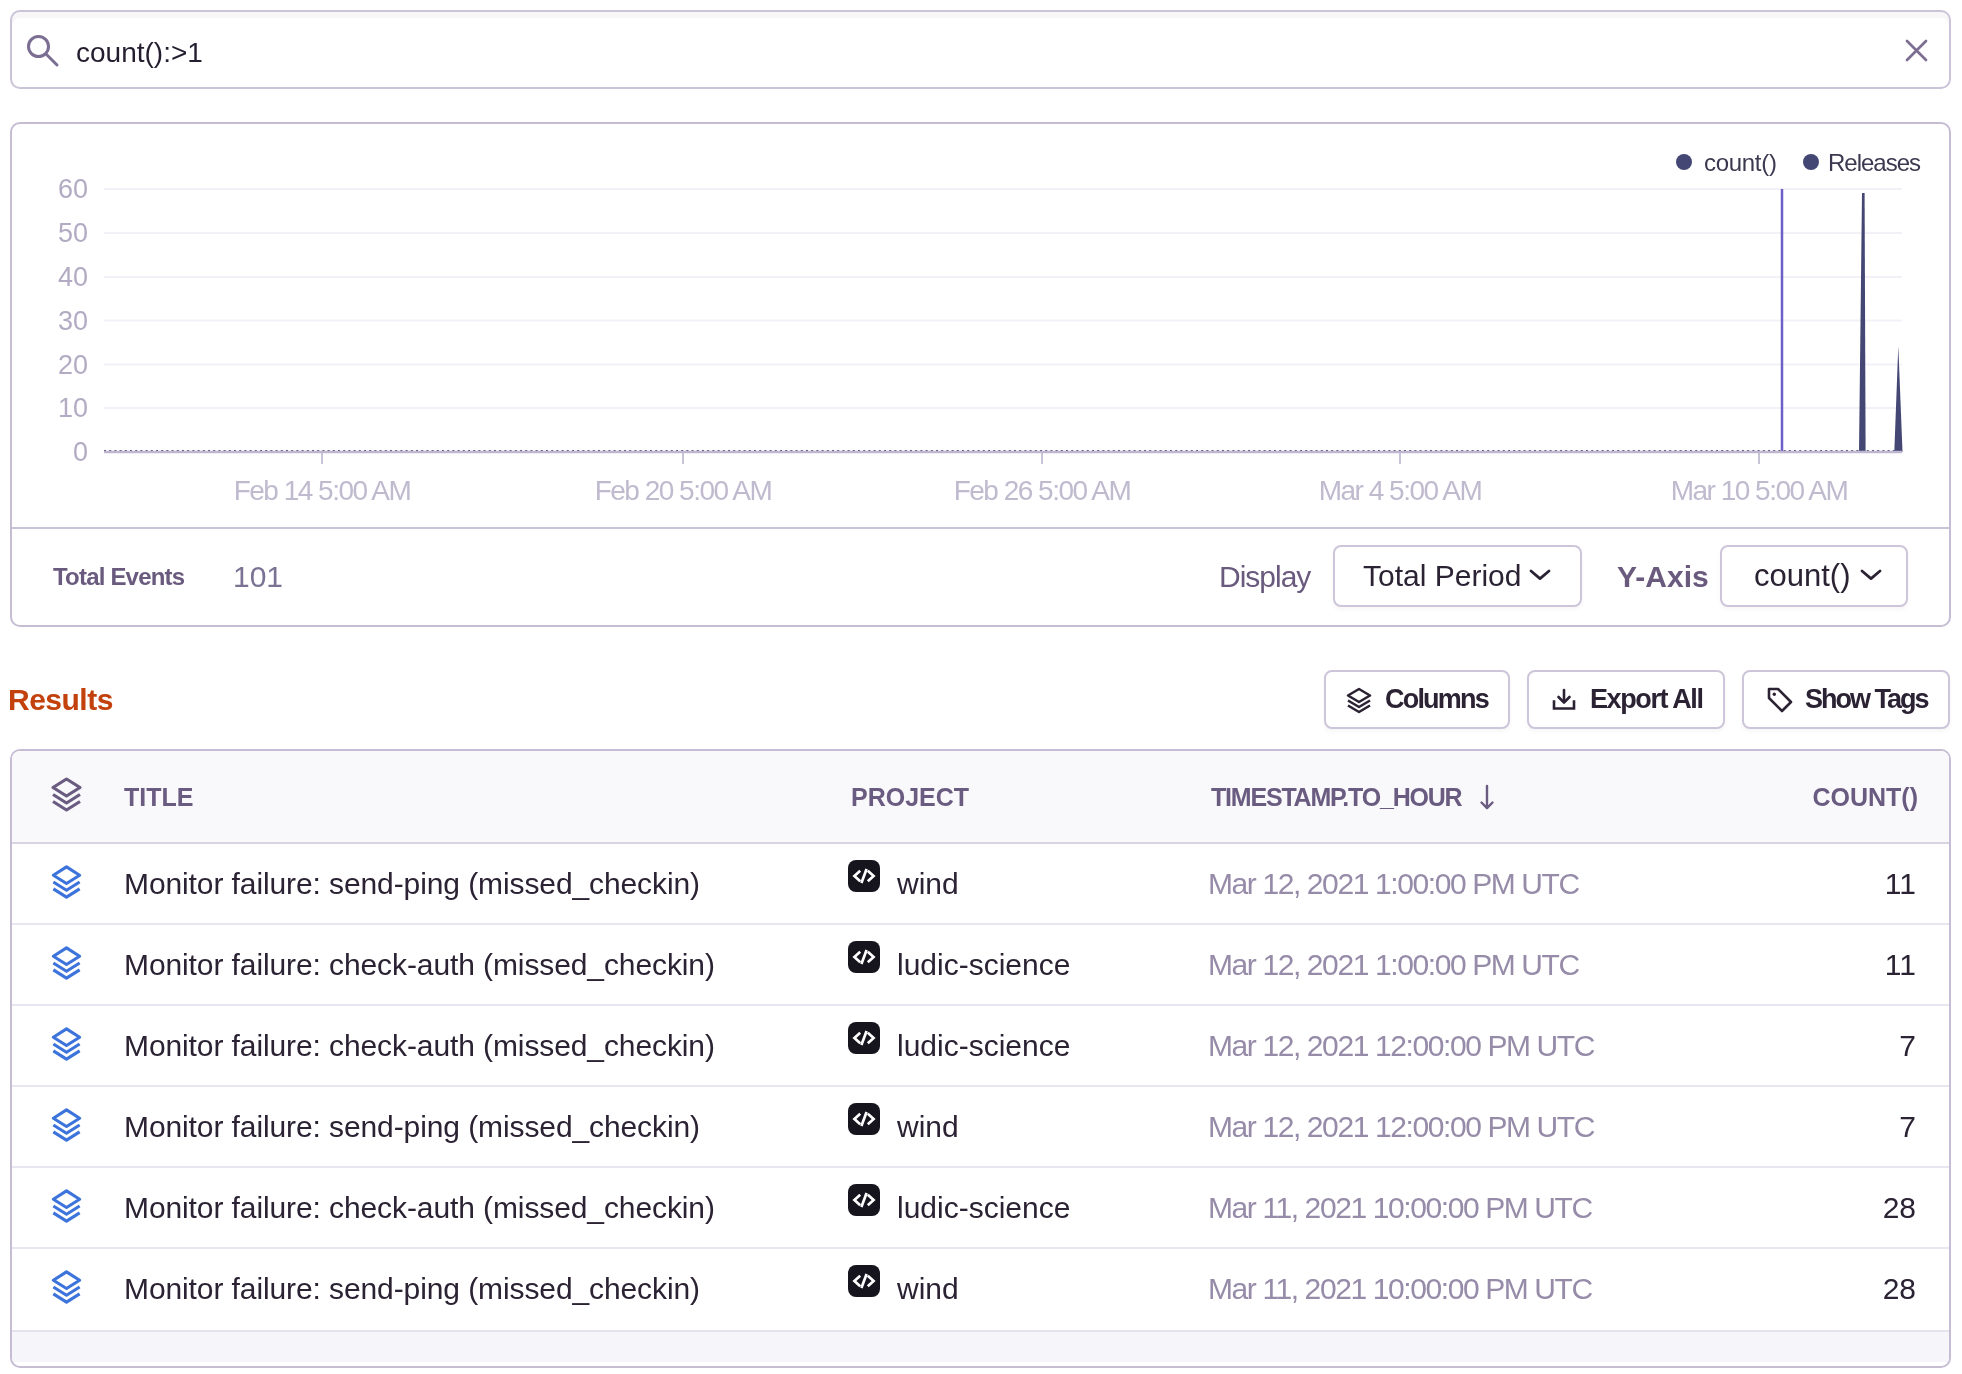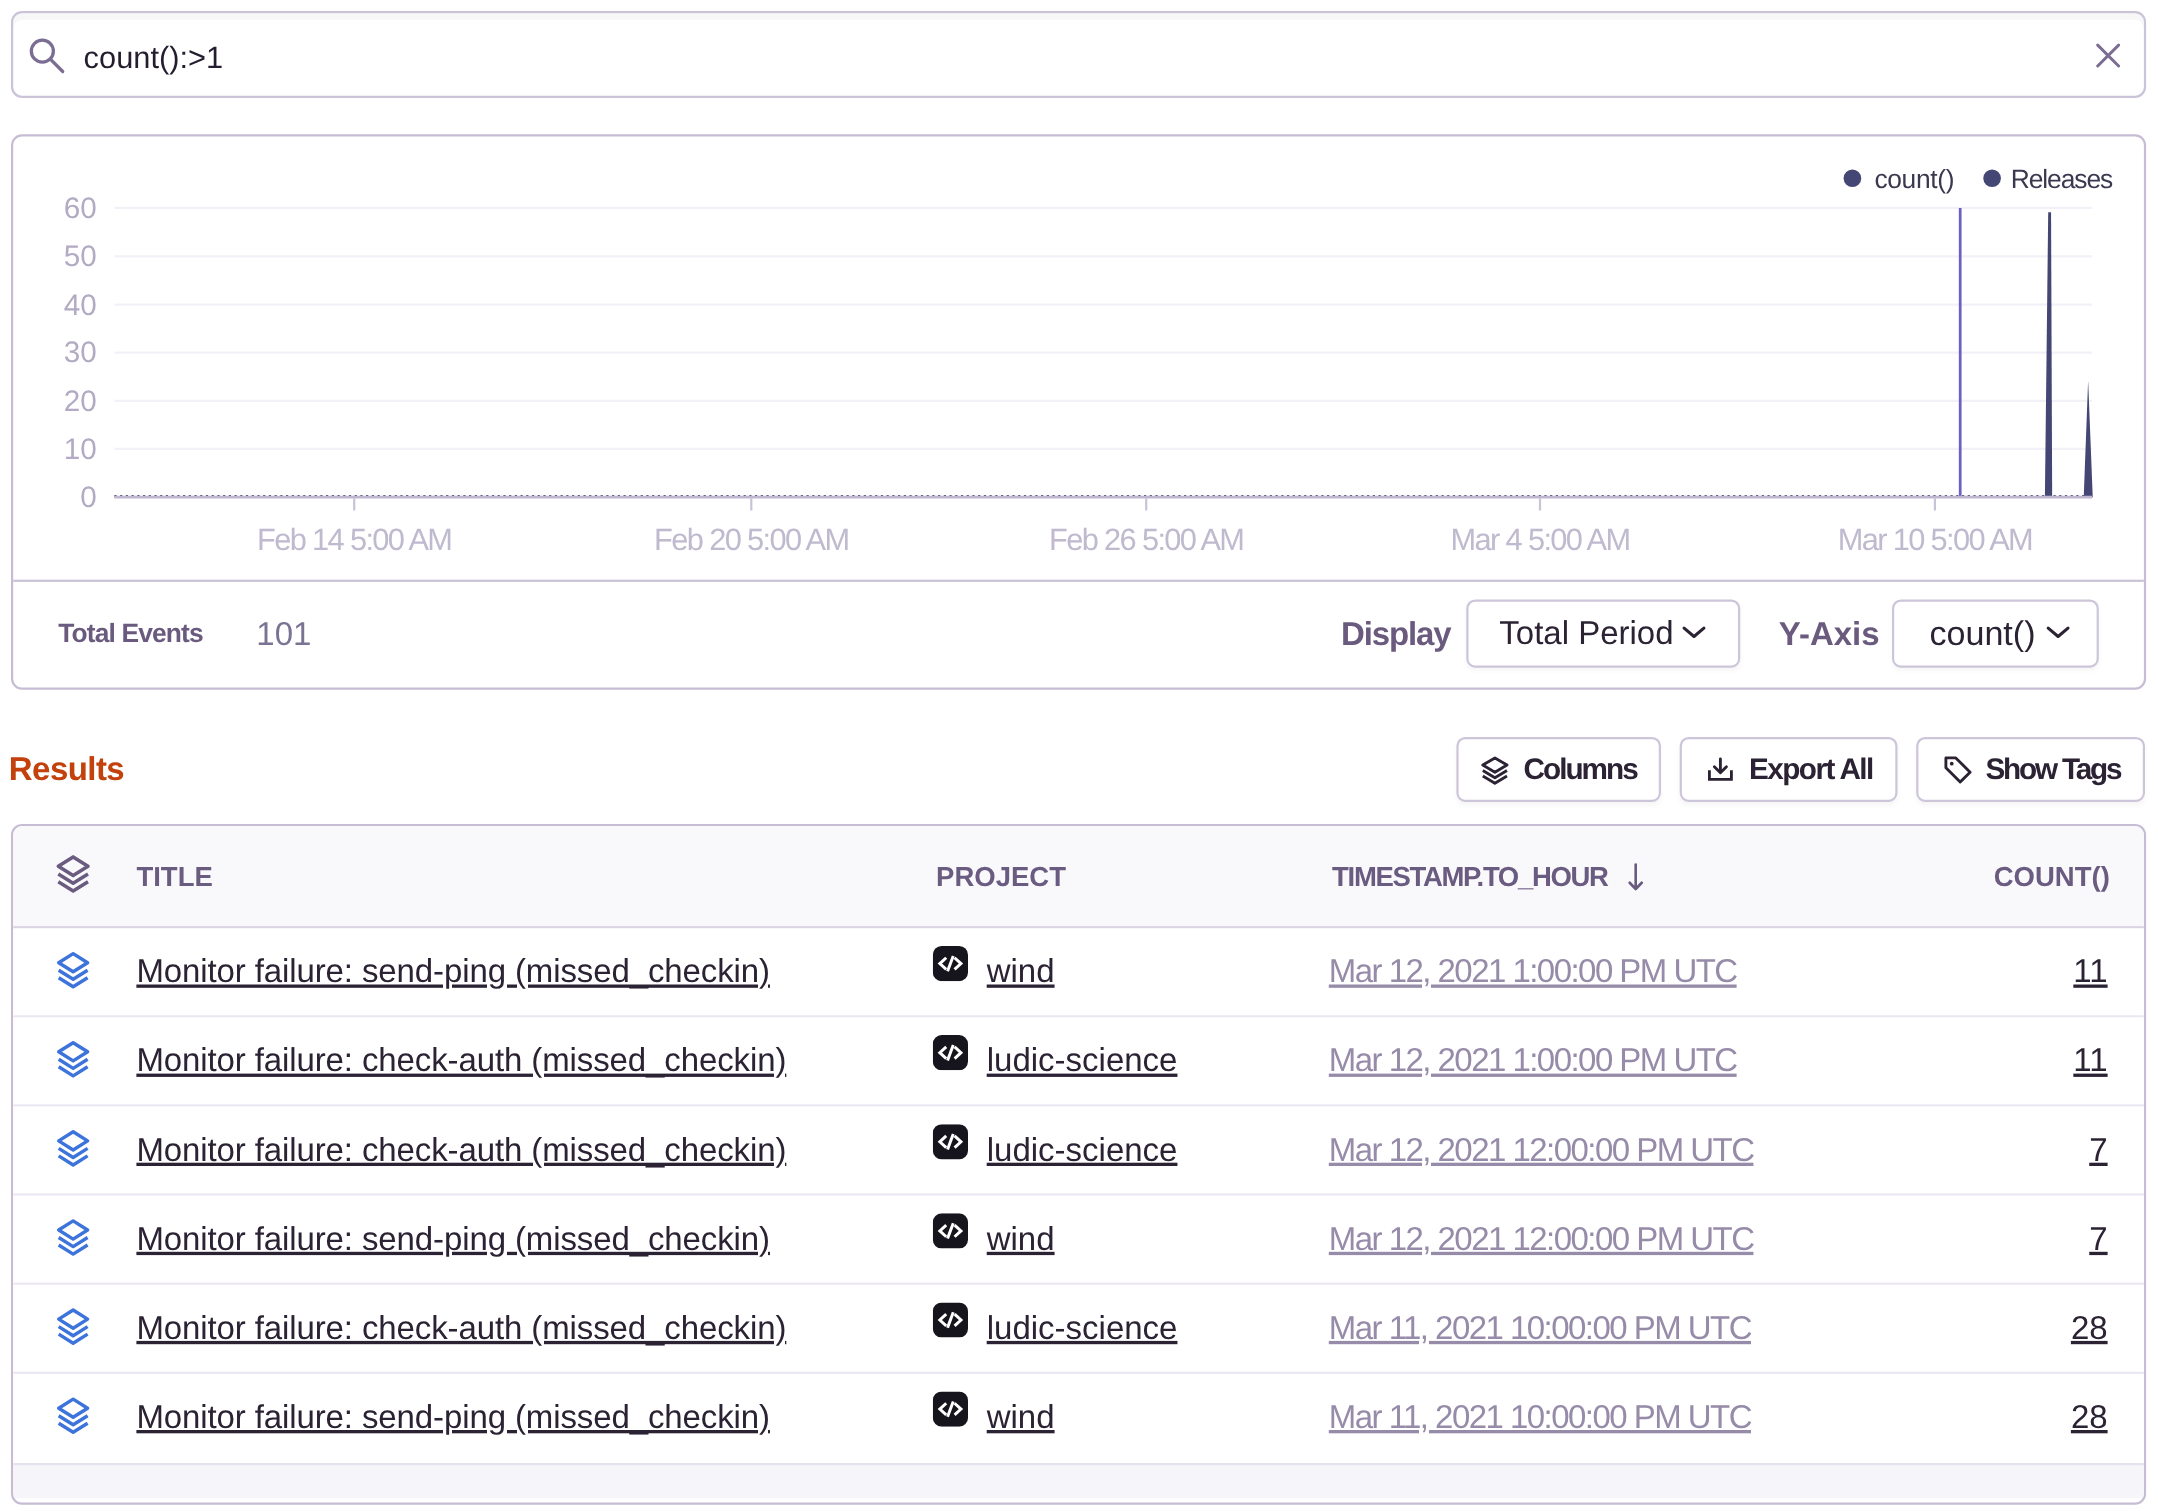--- a/index.html
+++ b/index.html
@@ -2,21 +2,21 @@
 <html><head>
 <meta charset="utf-8">
 <style>
 * { margin:0; padding:0; box-sizing:border-box; }
 html,body { width:1962px; height:1374px; background:#ffffff; font-family:"Liberation Sans",sans-serif; }
 .abs { position:absolute; }
 .btn { position:absolute; border:2px solid #cdc5d9; border-radius:8px; background:#fff; box-shadow:0 3px 4px rgba(43,34,51,.035); }
 .trow { position:relative; height:81px; border-bottom:2px solid #eae6f1; background:#fff; }
 .sicon { left:38px; top:20px; width:33px; height:37px; }
 .picon { left:836px; top:16px; width:32px; height:32px; }
-.tcell { top:0; height:79px; line-height:79px; font-size:30px; color:#2b2233;text-decoration:underline; }
+.tcell { top:0; height:79px; line-height:79px; font-size:30px; color:#2b2233; }
 .title { left:112px; letter-spacing:-0.1px; }
 .proj { left:885px; }
 .ts { left:1196px; color:#968ba8; letter-spacing:-1.4px; }
 .cnt { right:33px; }
 </style>
 </head>
 <body>
 
 <div class="abs" style="left:10px;top:10px;width:1941px;height:79px;border:2px solid #cbc3d8;border-radius:10px;box-shadow:inset 0 6px 0 rgba(59,48,84,.04);"></div>
 <svg class="abs" style="left:25px;top:33px;" width="36" height="36" viewBox="0 0 36 36" fill="none">
@@ -77,21 +77,21 @@
 
   <circle cx="1672" cy="38" r="8" fill="#444674"></circle>
   <text x="1692" y="47" font-size="24" fill="#3b3950" letter-spacing="-0.3">count()</text>
   <circle cx="1799" cy="38" r="8" fill="#444674"></circle>
   <text x="1816" y="47" font-size="24" fill="#3b3950" letter-spacing="-1">Releases</text>
 </svg>
 
 <div class="abs" style="left:12px;top:527px;width:1937px;height:2px;background:#c9c3d8;"></div>
 <div class="abs" style="left:53px;top:527px;height:100px;line-height:100px;font-size:24px;font-weight:bold;color:#695a7e;letter-spacing:-0.8px;">Total Events</div>
 <div class="abs" style="left:233px;top:527px;height:100px;line-height:100px;font-size:30px;color:#7b7394;">101</div>
-<div class="abs" style="left:1219px;top:527px;height:128px;line-height:100px;font-size:30px;font-weight:bold;color:#695a7e;letter-spacing:-1px;">Display</div>
+<div class="abs" style="left:1219px;top:527px;height:128px;line-height:100px;font-size:30px;font-weight:normal;color:#695a7e;letter-spacing:-1px;">Display</div>
 <div class="btn" style="left:1333px;top:545px;width:249px;height:62px;"></div>
 <div class="abs" style="left:1363px;top:545px;height:62px;line-height:62px;font-size:30px;color:#2b2233;">Total Period</div>
 <svg class="abs" style="left:1528px;top:567px;" width="24" height="16" viewBox="0 0 24 16" fill="none">
   <path d="M3 4 L12 11.6 L21 4" stroke="#2b2233" stroke-width="2.8" stroke-linecap="round" stroke-linejoin="round"></path>
 </svg>
 <div class="abs" style="left:1617px;top:527px;height:100px;line-height:100px;font-size:30px;font-weight:bold;color:#695a7e;">Y-Axis</div>
 <div class="btn" style="left:1720px;top:545px;width:188px;height:62px;"></div>
 <div class="abs" style="left:1754px;top:545px;height:62px;line-height:62px;font-size:31px;color:#2b2233;">count()</div>
 <svg class="abs" style="left:1859px;top:567px;" width="24" height="16" viewBox="0 0 24 16" fill="none">
   <path d="M3 4 L12 11.6 L21 4" stroke="#2b2233" stroke-width="2.8" stroke-linecap="round" stroke-linejoin="round"></path>

